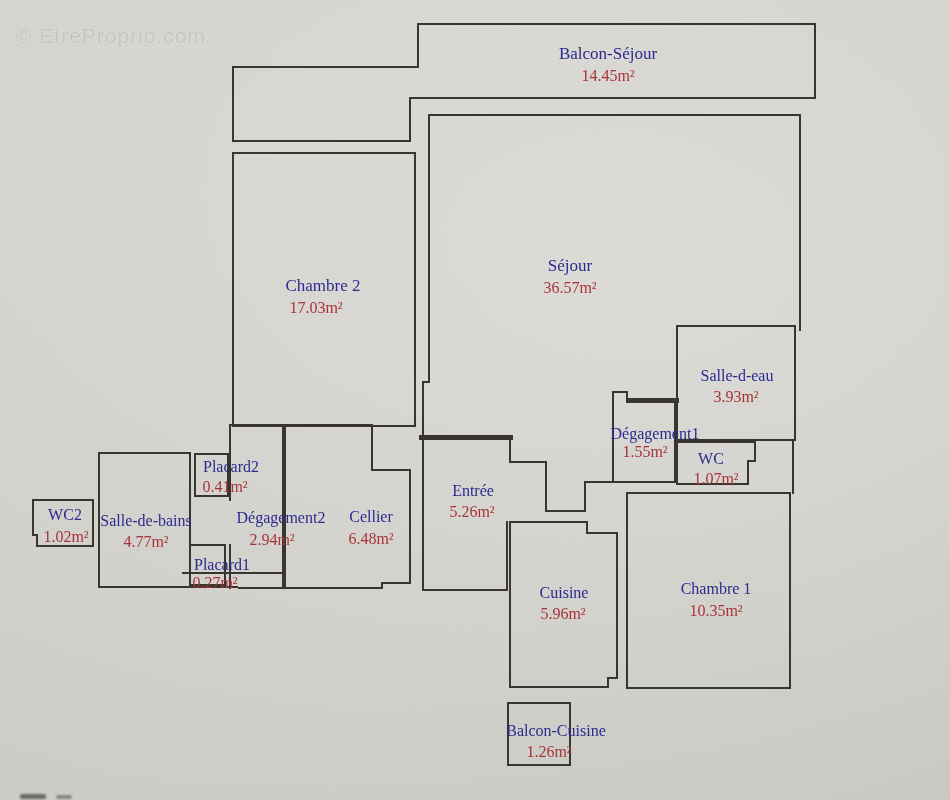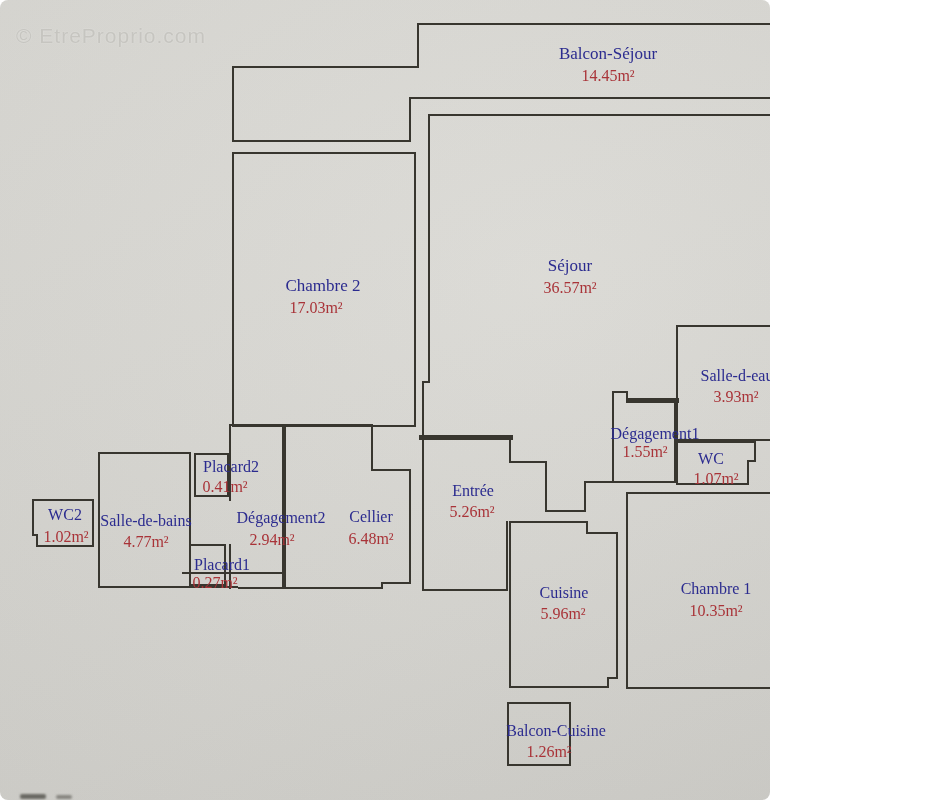--- a/index.html
+++ b/index.html
@@ -1,22 +1,21 @@
 <!DOCTYPE html>
 <html><head>
 <meta charset="utf-8">
 <style>
   html,body{margin:0;padding:0;}
   #photo{
     position:relative;
-    width:770px;height:800px;
+    width:950px;height:800px;
     background:linear-gradient(155deg,#dcdbd6 0%,#d9d8d3 35%,#d6d5d0 70%,#d1d0cb 100%);
     overflow:hidden;
     font-family:"Liberation Serif", serif;
-    border-radius:8px;
   }
   #shade{
     position:absolute;left:0;top:0;width:100%;height:100%;
     background:radial-gradient(120% 90% at 70% 35%, rgba(255,255,255,0.10), rgba(0,0,0,0.05) 95%);
     pointer-events:none;
   }
   #watermark{
     position:absolute;left:16px;top:24px;
     font-family:"Liberation Sans", sans-serif;
     font-size:21px;color:#c6c5c0;letter-spacing:1px;

